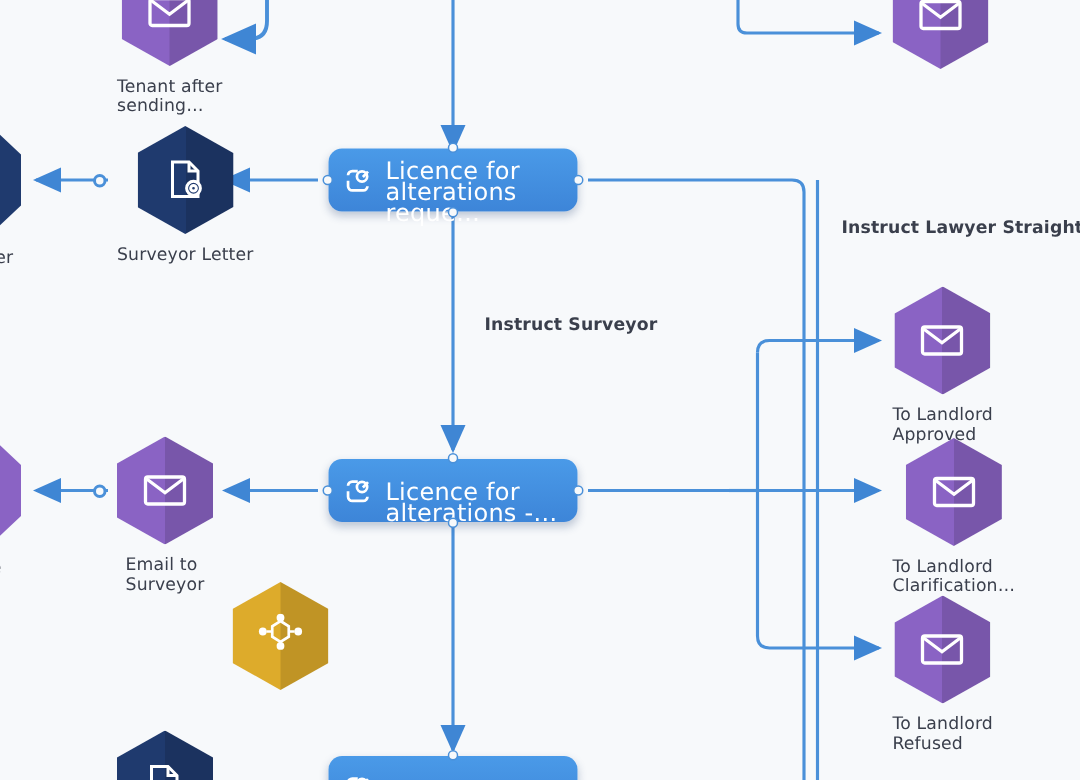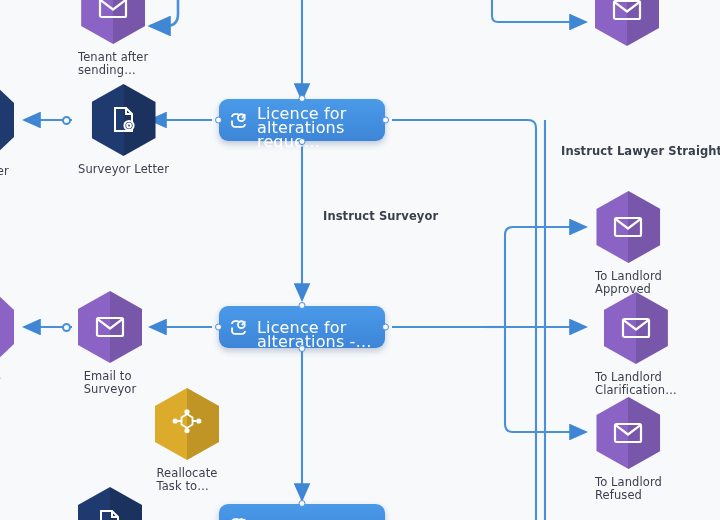--- a/index.html
+++ b/index.html
@@ -207,22 +207,20 @@
       <span class="shade"></span>
       <svg class="glyph" width="34" height="30" viewBox="0 0 34 30" fill="none" stroke="#ffffff" stroke-width="1.8">
         <path d="M17,5 L22.5,8.5 L22.5,15.5 L17,19 L11.5,15.5 L11.5,8.5 Z"></path>
         <circle cx="17" cy="2.8" r="2.6" fill="#ffffff" stroke="none"></circle>
         <circle cx="17" cy="21.6" r="2.6" fill="#ffffff" stroke="none"></circle>
         <circle cx="5.2" cy="12" r="2.6" fill="#ffffff" stroke="none"></circle>
         <circle cx="28.8" cy="12" r="2.6" fill="#ffffff" stroke="none"></circle>
         <path d="M17,5 L17,3 M17,19 L17,21.5 M11.5,12 L7.6,12 M22.5,12 L26.4,12"></path>
       </svg>
     </div>
-    <div class="nlabel">Reallocate
-Task to…</div>
   </div>
 
 
   <div class="node" style="left:595px;top:191px;">
     <div class="hex" style="background:#8a63c4;">
       <span class="shade"></span>
       <svg class="glyph" width="30" height="24" viewBox="0 0 30 24" fill="none" stroke="#ffffff" stroke-width="2.2">
         <rect x="2" y="3" width="26" height="18" rx="1.5"></rect>
         <path d="M2.6,4.2 L15,13.5 L27.4,4.2"></path>
       </svg>

